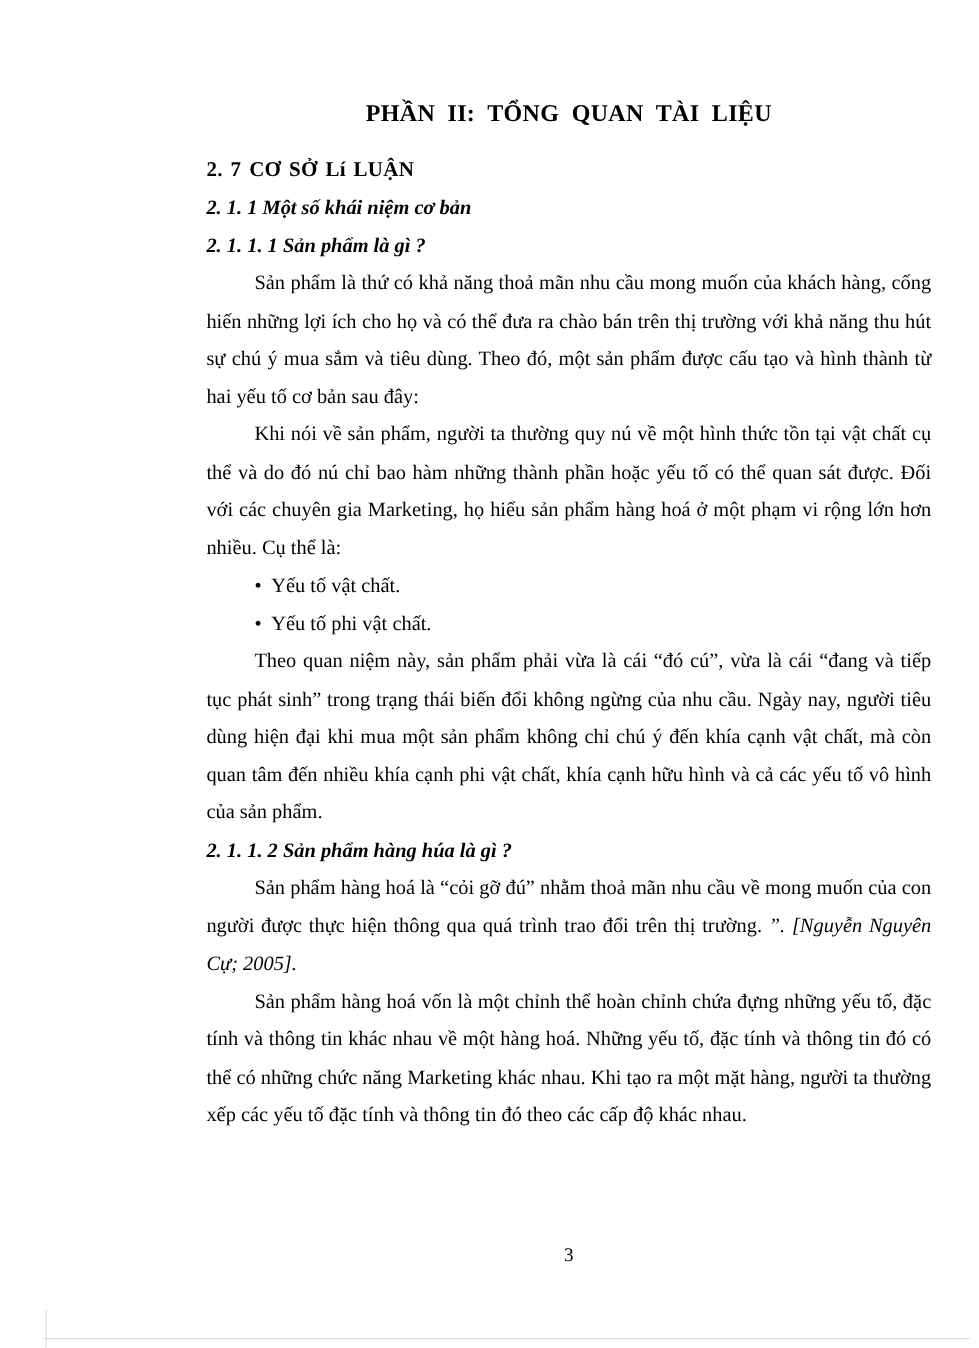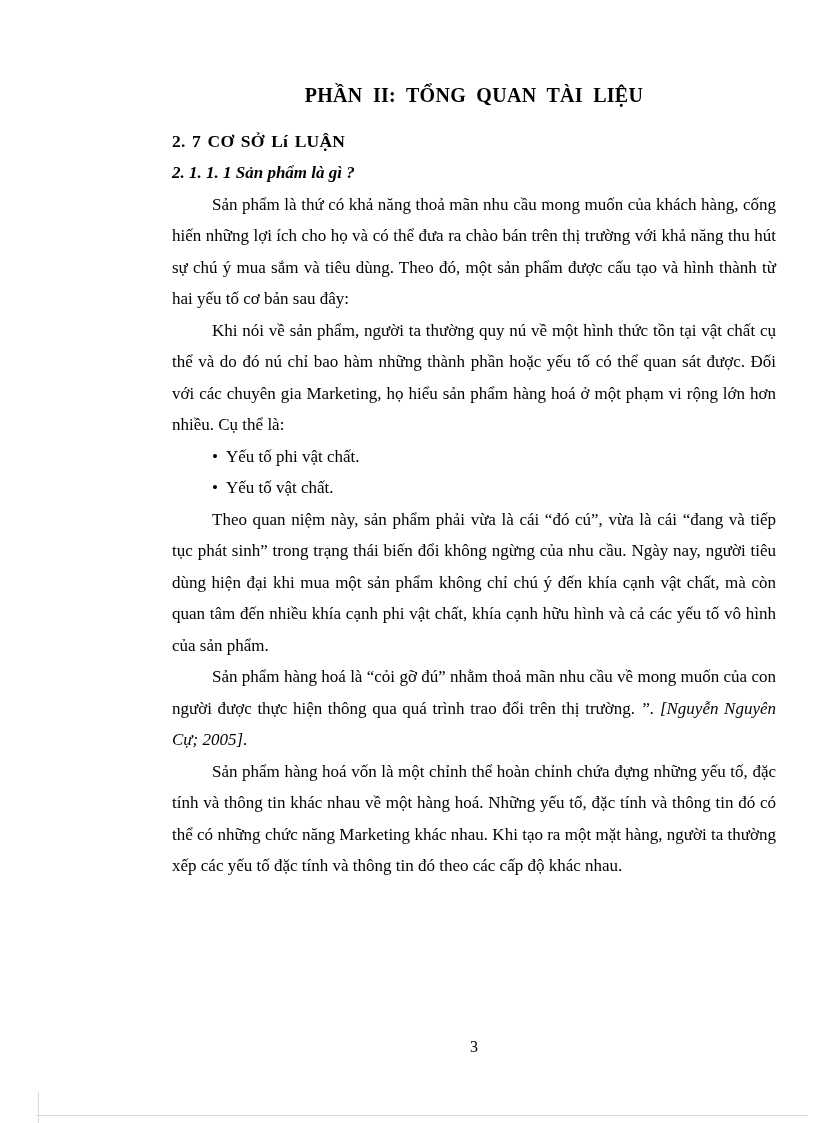--- a/index.html
+++ b/index.html
@@ -89,33 +89,35 @@
 </head>
 <body>
 
 <div class="page">
   <div class="content">
 
     <h1 class="doc-title">PHẦN II: TỔNG QUAN TÀI LIỆU</h1>
 
     <h2 class="h-section">2. 7  CƠ SỞ Lí LUẬN</h2>
 
+    <h3 class="h-subsection">2. 1. 1 Một số khái niệm cơ bản</h3>
 
     <h4 class="h-item">2. 1. 1. 1 Sản phẩm là gì ?</h4>
 
     <p class="para">Sản phẩm là thứ có khả năng thoả mãn nhu cầu mong muốn của khách hàng, cống hiến những lợi ích cho họ và có thể đưa ra chào bán trên thị trường với khả năng thu hút sự chú ý mua sắm và tiêu dùng. Theo đó, một sản phẩm được cấu tạo và hình thành từ hai yếu tố cơ bản sau đây:</p>
 
     <p class="para">Khi nói về sản phẩm, người ta thường quy nú về một hình thức tồn tại vật chất cụ thể và do đó nú chỉ bao hàm những thành phần hoặc yếu tố có thể quan sát được. Đối với các chuyên gia Marketing, họ hiểu sản phẩm hàng hoá ở một phạm vi rộng lớn hơn nhiều. Cụ thể là:</p>
 
+    <p class="bullet"><span class="bullet-marker">•</span><span class="bullet-text">Yếu tố vật chất.</span></p>
+
     <p class="bullet"><span class="bullet-marker">•</span><span class="bullet-text">Yếu tố phi vật chất.</span></p>
-
-    <p class="bullet"><span class="bullet-marker">•</span><span class="bullet-text">Yếu tố vật chất.</span></p>
 
     <p class="para">Theo quan niệm này, sản phẩm phải vừa là cái “đó cú”, vừa là cái “đang và tiếp tục phát sinh” trong trạng thái biến đổi không ngừng của nhu cầu. Ngày nay, người tiêu dùng hiện đại khi mua một sản phẩm không chỉ chú ý đến khía cạnh vật chất, mà còn quan tâm đến nhiều khía cạnh phi vật chất, khía cạnh hữu hình và cả các yếu tố vô hình của sản phẩm.</p>
 
+    <h4 class="h-item">2. 1. 1. 2 Sản phẩm hàng húa là gì ?</h4>
 
     <p class="para"><span>Sản phẩm hàng hoá là “cỏi gỡ đú” nhằm thoả mãn nhu cầu về mong muốn của con người được thực hiện thông qua quá trình trao đổi trên thị trường. </span><em class="citation">”. [Nguyễn Nguyên Cự; 2005].</em></p>
 
     <p class="para">Sản phẩm hàng hoá vốn là một chỉnh thể hoàn chỉnh chứa đựng những yếu tố, đặc tính và thông tin khác nhau về một hàng hoá. Những yếu tố, đặc tính và thông tin đó có thể có những chức năng Marketing khác nhau. Khi tạo ra một mặt hàng, người ta thường xếp các yếu tố đặc tính và thông tin đó theo các cấp độ khác nhau.</p>
 
 
   </div>
 
   <div class="page-number">3</div>
 

